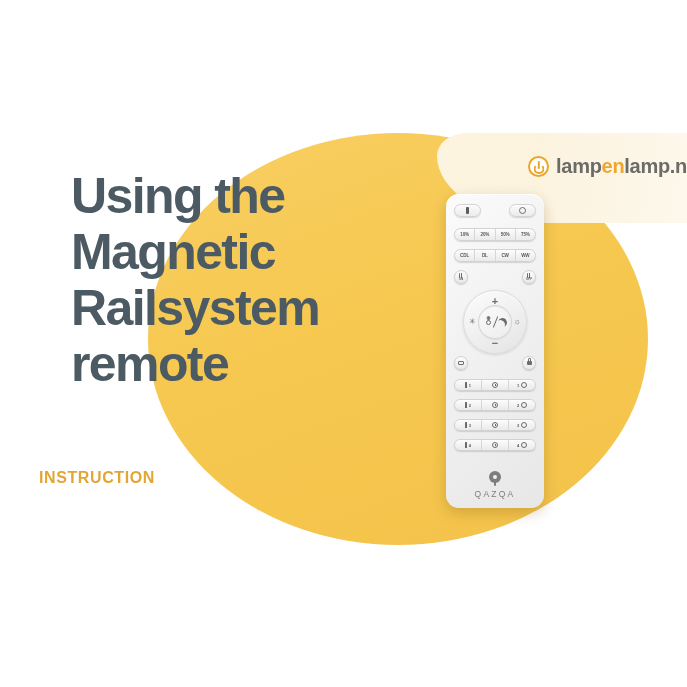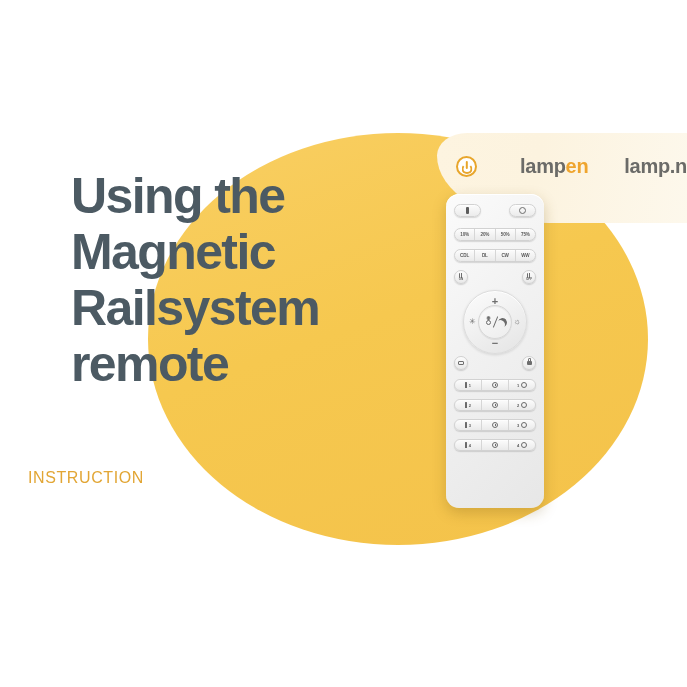--- a/index.html
+++ b/index.html
@@ -66,42 +66,42 @@
     transform:translateX(-50%);
     width:11px;height:10px;border-radius:50%;
     border:2px solid #E8A62C;
     border-top-color:transparent;
     box-sizing:border-box;
   }
   .logo-text{
     font-size:20px;font-weight:700;letter-spacing:-0.3px;
     white-space:nowrap;
   }
-  .lt-gray{color:#6B6B68;margin-left:36px;}
+  .lt-gray{color:#6B6B68;}
   .lt-orange{color:#EFA52E;text-align:right;}
 
   
   .headline{
     position:absolute;
     left:36px; top:168px;
     width:330px;
     color:#4C5A63;
     font-size:50px;
     font-weight:800;
     line-height:1.12;
     letter-spacing:-1.6px;
     z-index:5;
   }
   .headline span{display:block;margin-left:35px;}
   .kicker{
     position:absolute;
-    left:28px; top:469px;
+    left:39px; top:469px;
     color:#E2A635;
     font-size:16px;
-    font-weight:400;
+    font-weight:700;
     letter-spacing:0.6px;
     z-index:5;
   }
 
   
   .remote{
     position:absolute;
     left:446px; top:194px;
     width:98px; height:314px;
     border-radius:13px;
@@ -400,17 +400,25 @@
       </div>
       <div class="zcell">
         <span class="z-clock"></span>
       </div>
       <div class="zcell">
         <span>4</span>
         <span class="z-ring"></span>
       </div>
     </div>
 
+    <div class="brand">
+      <span class="brand-mark">
+        <span class="head"></span>
+            <span class="hole"></span>
+            <span class="stem"></span>
+      </span>
+      <span class="brand-text">QAZQA</span>
+    </div>
 
    </div>
   </div>
 
 </div>
 
 </body></html>

